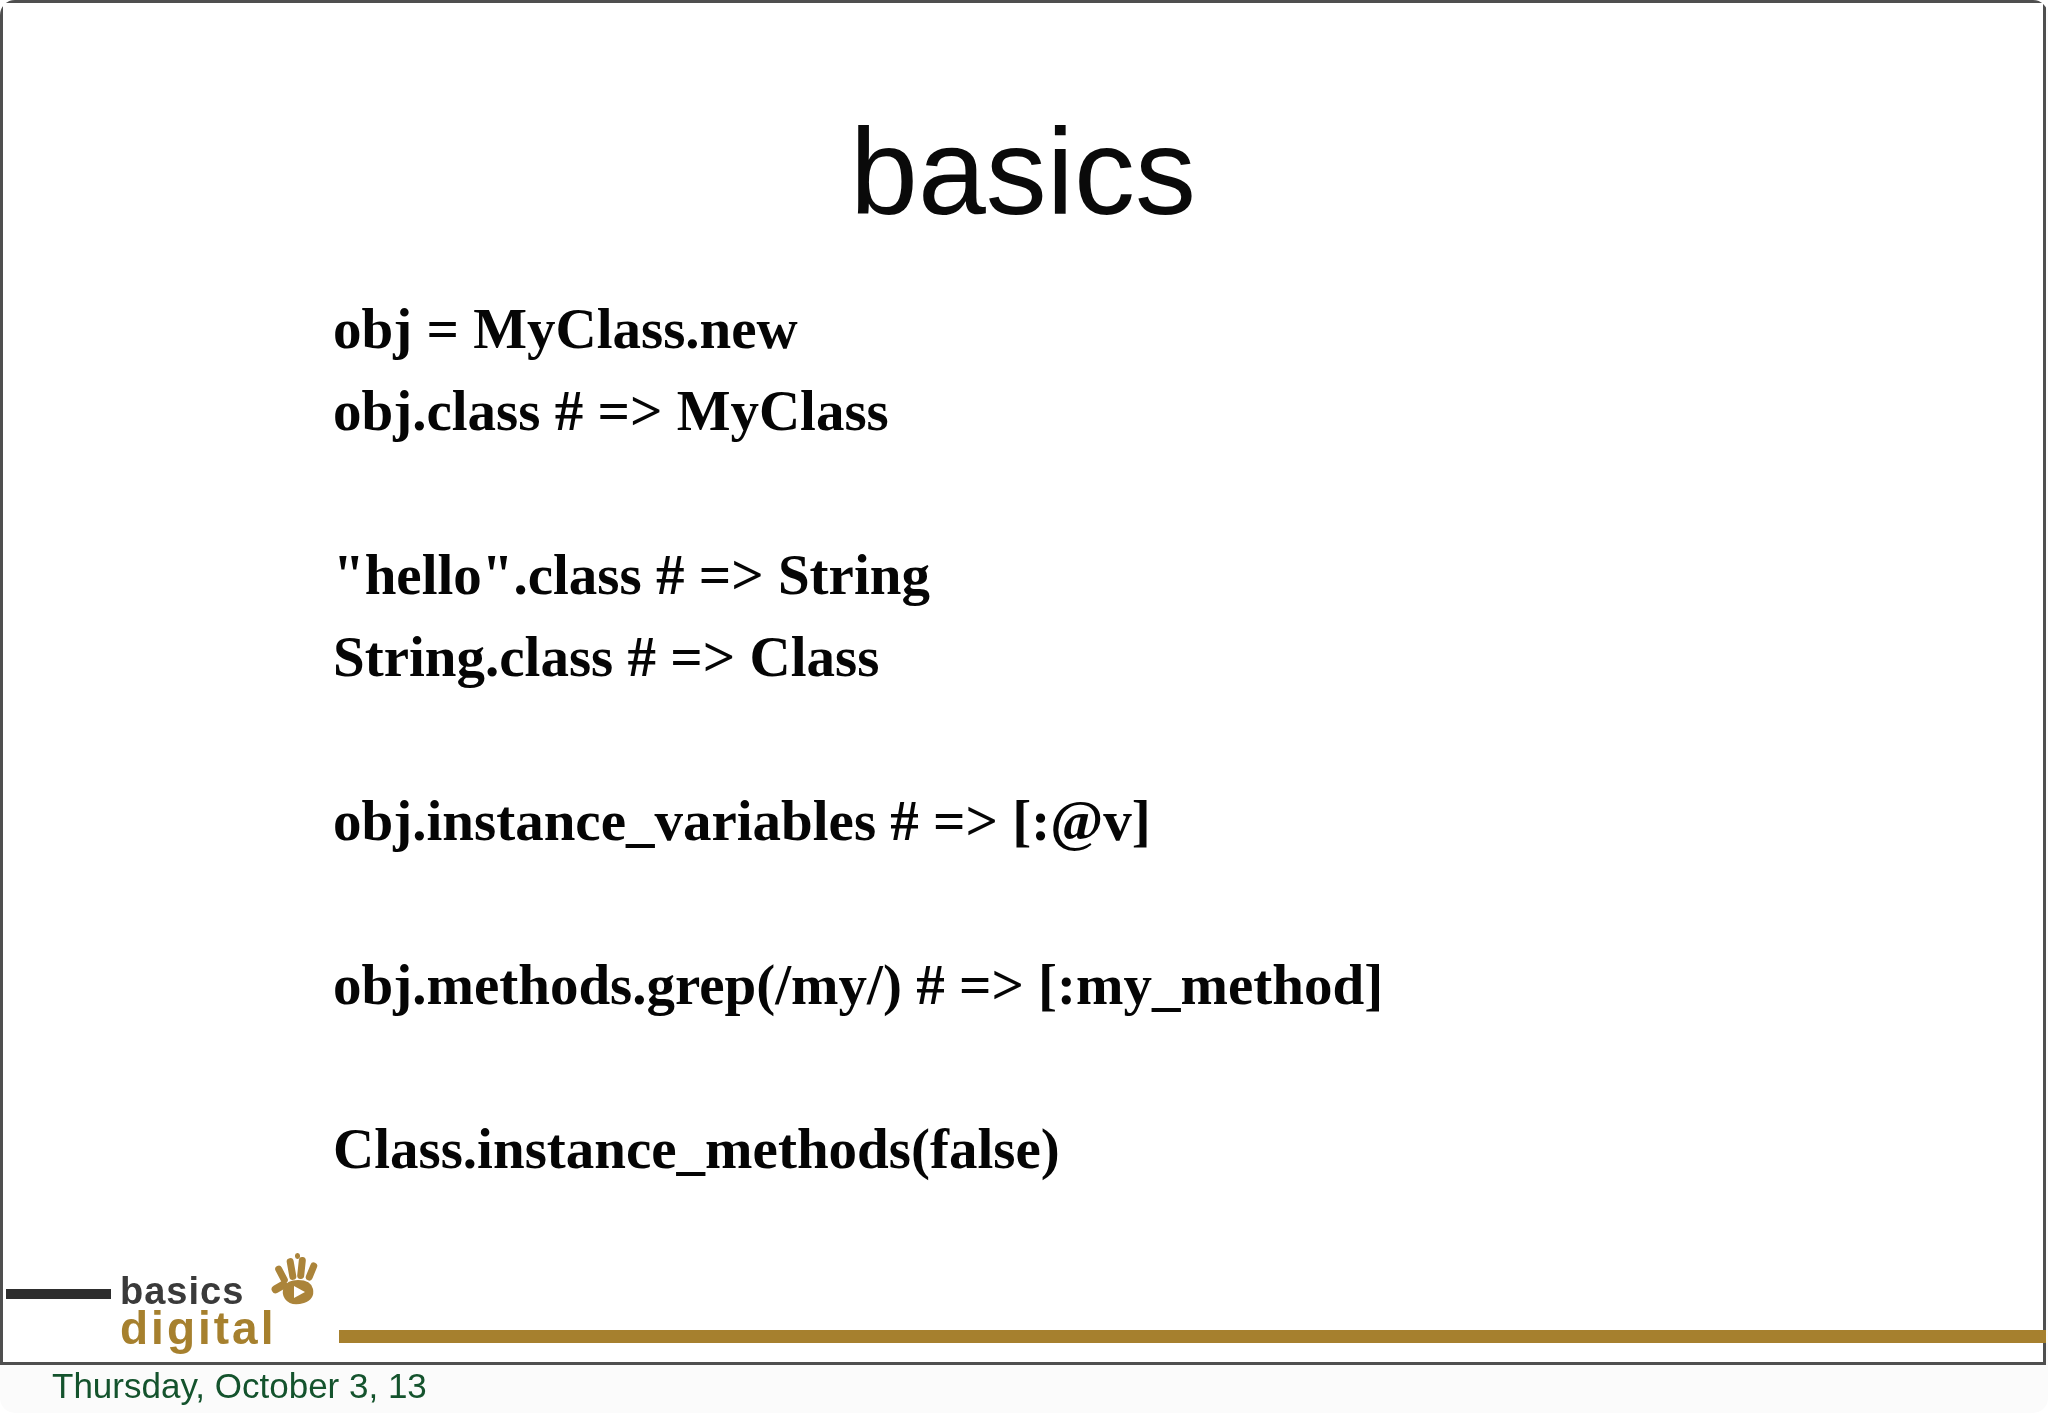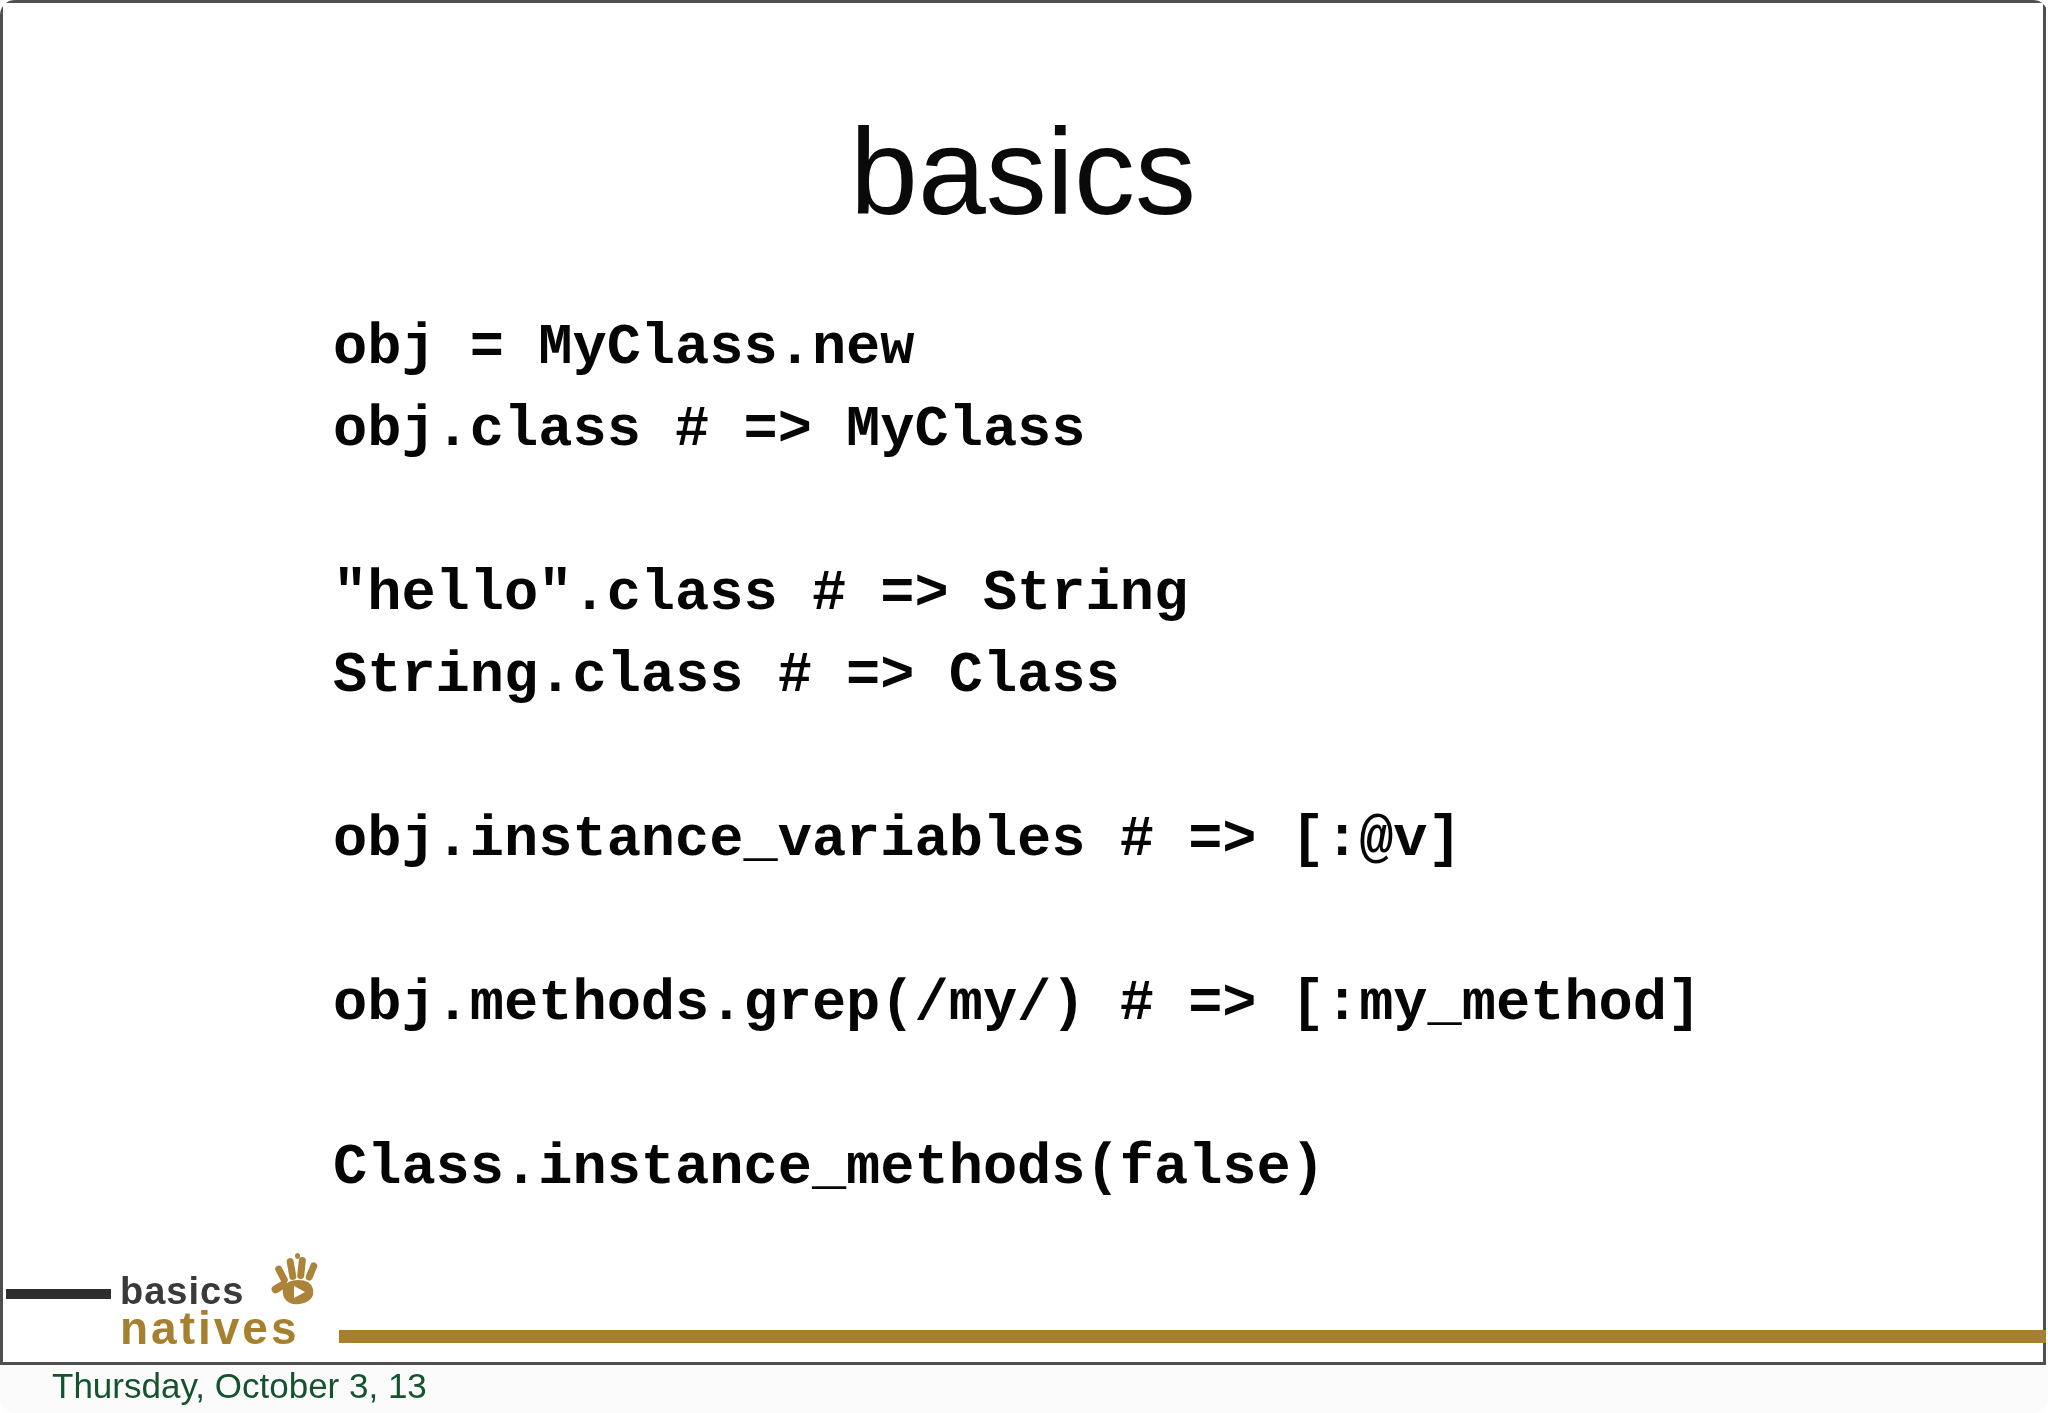--- a/index.html
+++ b/index.html
@@ -28,22 +28,22 @@
     text-align: center;
     font-size: 122px;
     line-height: 1;
     font-weight: 400;
     color: #0a0a0a;
     letter-spacing: 0px;
   }
   .code-block {
     position: absolute;
     left: 330px;
-    top: 304px;
-    font-family: Liberation Mono, monospace;
+    top: 285px;
+    font-family: Liberation Serif, serif;
     font-weight: 700;
     font-size: 57px;
     line-height: 82px;
     color: #050505;
     white-space: pre;
   }
   .logo-left-rule {
     position: absolute;
     left: 3px; top: 1286px;
     width: 105px; height: 10px;
@@ -122,21 +122,21 @@
         <rect x="24" y="0" width="5" height="6" rx="2.5" transform="rotate(-2 26.5 3)"></rect>
 
         <rect x="0" y="30" width="17" height="8" rx="4" transform="rotate(-30 8.5 34)"></rect>
 
         <path d="M13 34 Q16 27 27 27 Q40 27 42 36 Q44 46 33 50 Q20 54 14 46 Q10 40 13 34 Z"></path>
       </g>
 
       <polygon points="23,33 23,45 34,39" fill="#ffffff"></polygon>
     </svg>
 
-    <div class="logo-word-natives">natives</div>
+    <div class="logo-word-natives">digital</div>
 
     <div class="logo-gold-rule"></div>
 
   </div>
 
   <div class="slide-date">Thursday, October 3, 13</div>
 
 </div>
 
 </body></html>

